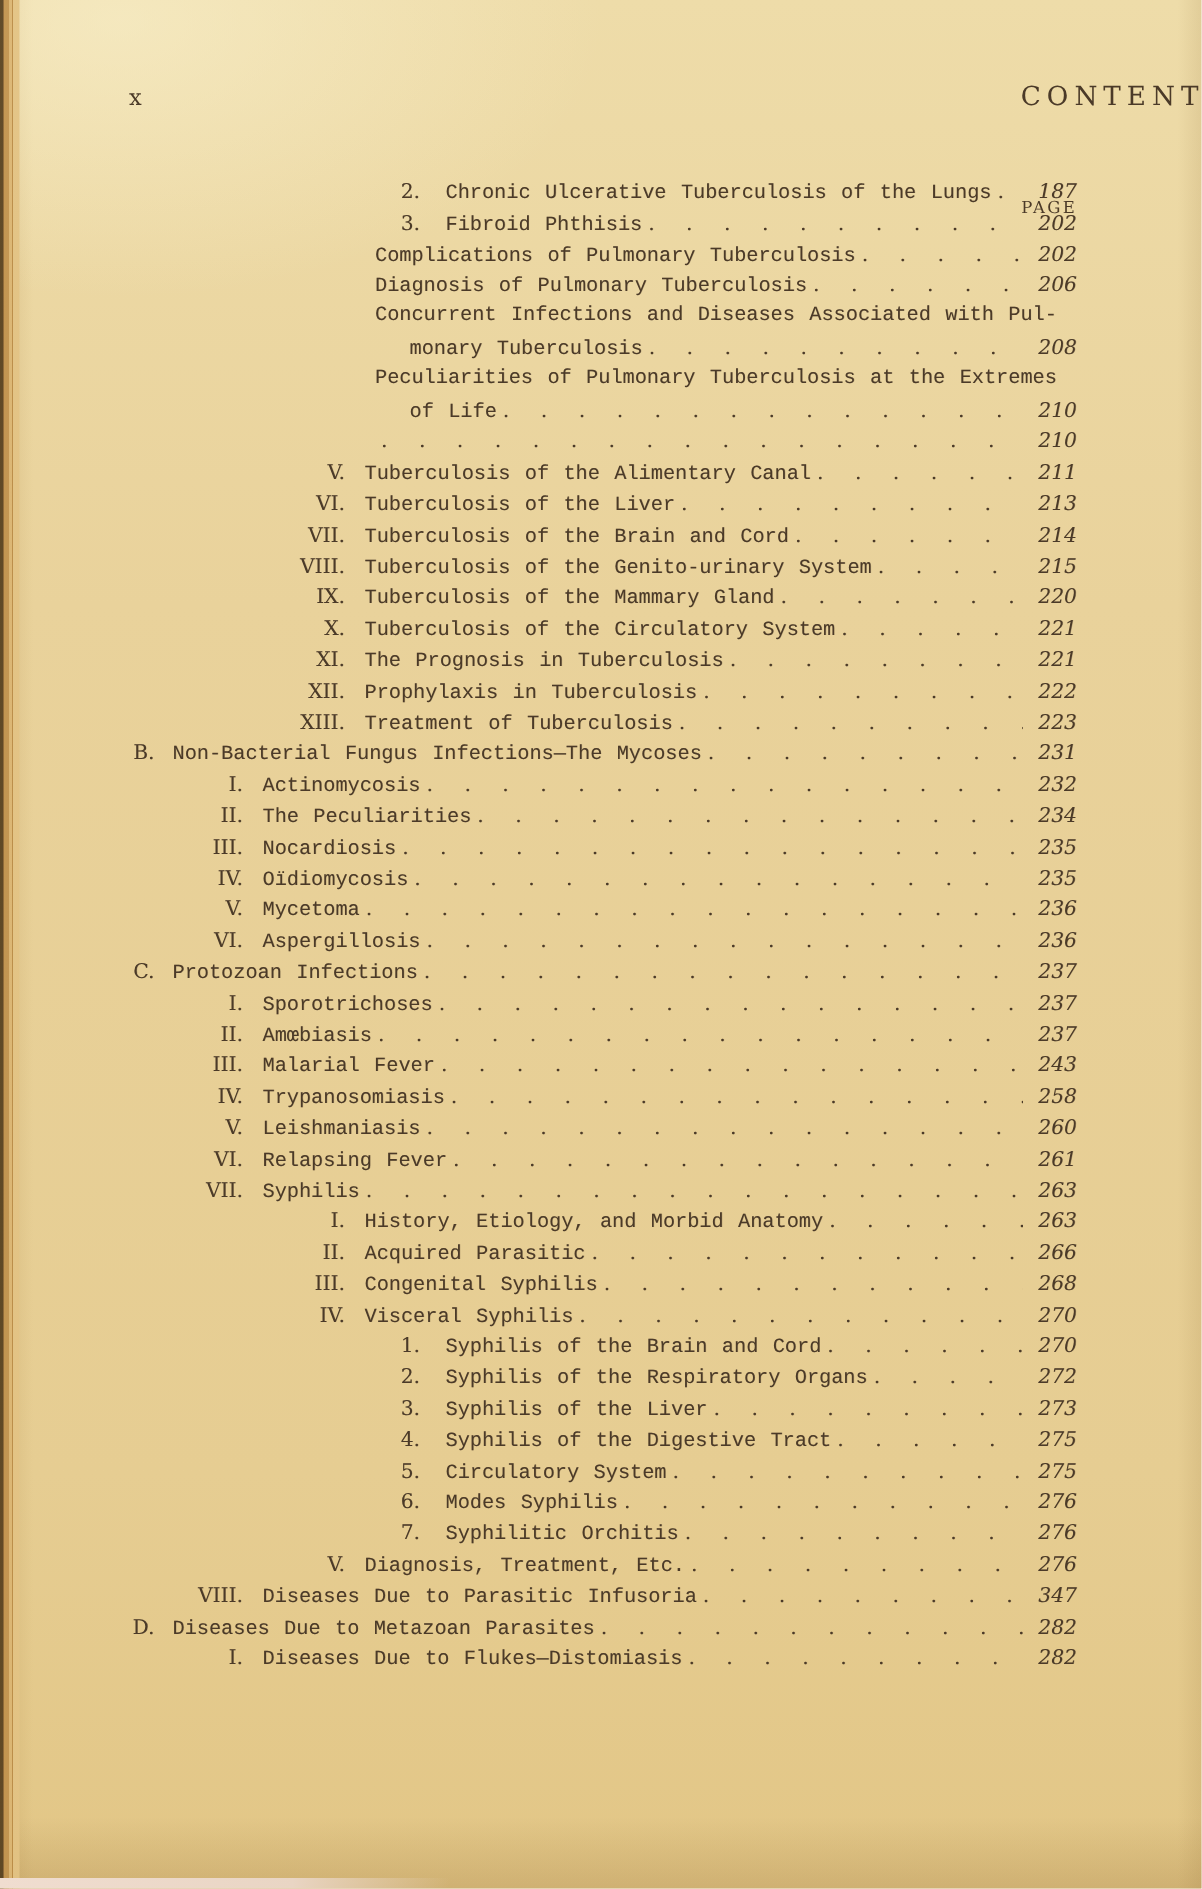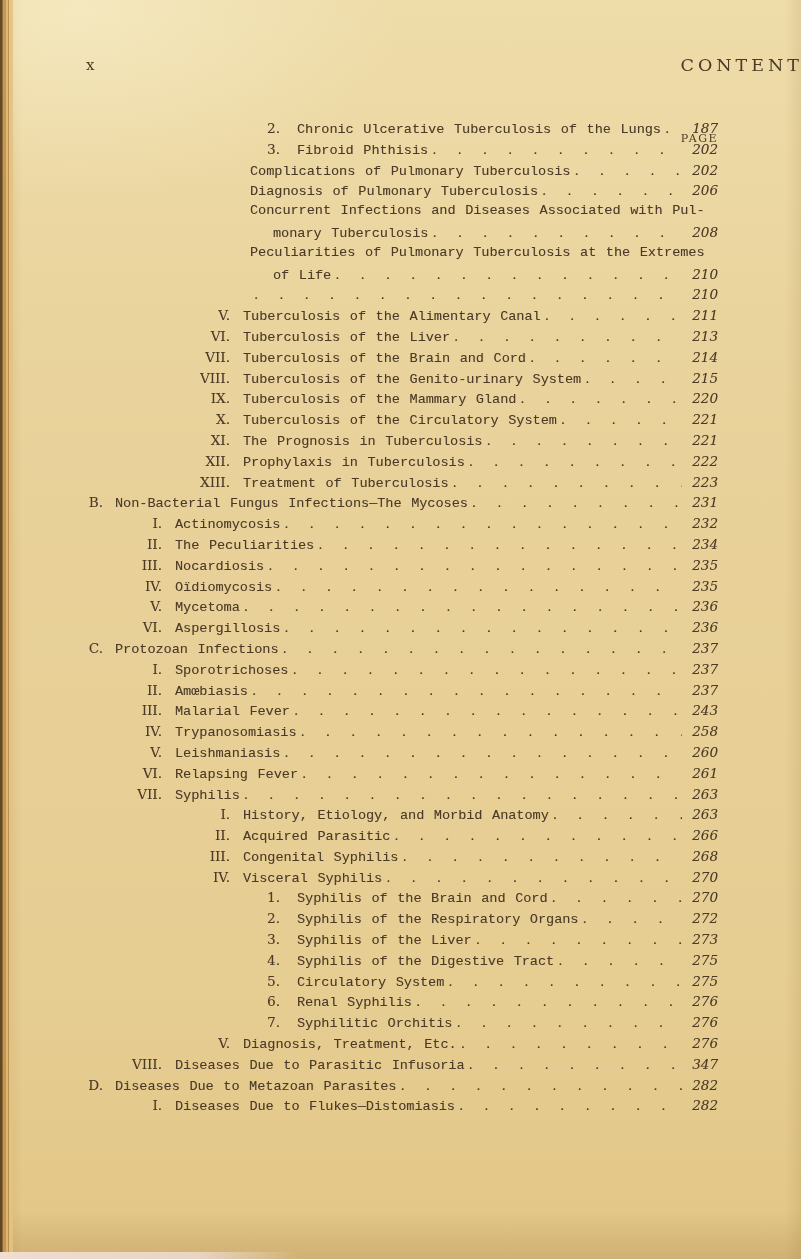--- a/index.html
+++ b/index.html
@@ -313,21 +313,21 @@
       <span class="pg">275</span>
     </div>
     <div class="row lvl-num">
       <span class="lbl">5.</span>
       <span class="txt">Circulatory System</span>
       <span class="leader">............................................................</span>
       <span class="pg">275</span>
     </div>
     <div class="row lvl-num">
       <span class="lbl">6.</span>
-      <span class="txt">Renal Syphilis</span>
+      <span class="txt">Modes Syphilis</span>
       <span class="leader">............................................................</span>
       <span class="pg">276</span>
     </div>
     <div class="row lvl-num">
       <span class="lbl">7.</span>
       <span class="txt">Syphilitic Orchitis</span>
       <span class="leader">............................................................</span>
       <span class="pg">276</span>
     </div>
     <div class="row lvl-roman2">

